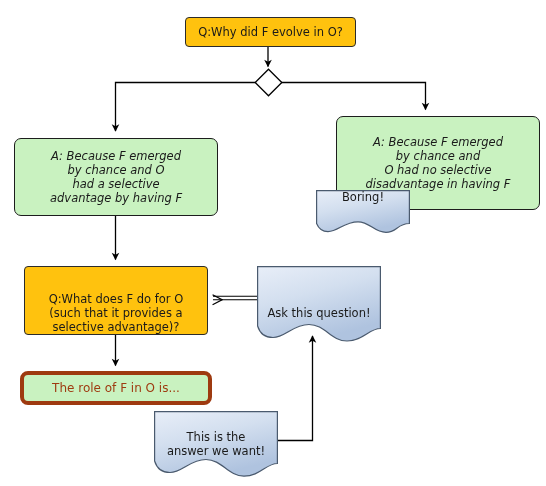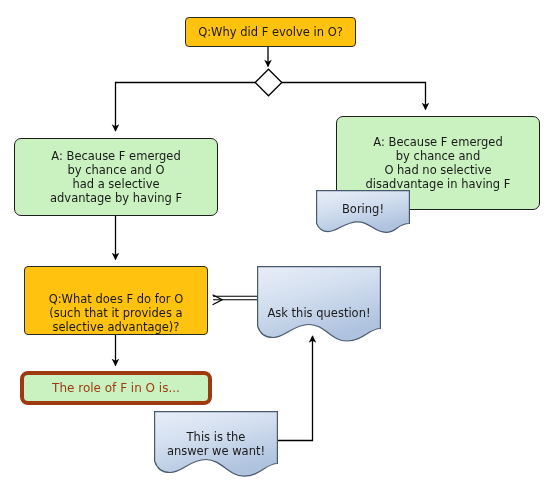--- a/index.html
+++ b/index.html
@@ -43,20 +43,21 @@
     z-index: 3;
   }
   
   .box-green {
     background: #C9F2C0;
     border: 1px solid #1d1d1d;
     border-radius: 7px;
     color: #1a1a1a;
     font-size: 11.5px;
     z-index: 3;
+    font-style: italic;
   }
   
   .box-green-accent {
     background: #C9F2C0;
     border: 4px solid #9E3A10;
     border-radius: 8px;
     color: #9E3A10;
     font-size: 12px;
     z-index: 4;
   }
@@ -171,21 +172,21 @@
   </div>
 
   <div class="note" style="left:316px; top:190px; width:94px; height:43px; z-index:7;">
     <svg viewBox="0 0 94 43" preserveAspectRatio="none">
       <path d="M 0.6 0.6 L 93.4 0.6 L 93.4 33.5
                C 81 33.5 81 42.4 70 42.4
                C 58 42.4 54 31.8 42 31.8
                C 28 31.8 22 41.6 12 41.6
                C 6 41.6 2.4 38.0 0.6 33.5 Z" fill="url(#noteGrad)" stroke="#4A5A6E" stroke-width="1.2"></path>
     </svg>
-    <span class="note-label" style="padding-top:12px;">Boring!</span>
+    <span class="note-label" style="">Boring!</span>
   </div>
 
   <div class="node box-orange" style="left:24px; top:266px; width:184px; height:69px;align-items:flex-end;">
     <span>Q:What does F do for O
 (such that it provides a
 selective advantage)?</span>
   </div>
 
   <div class="note" style="left:257px; top:266px; width:124px; height:76px;">
     <svg viewBox="0 0 124 76" preserveAspectRatio="none">

